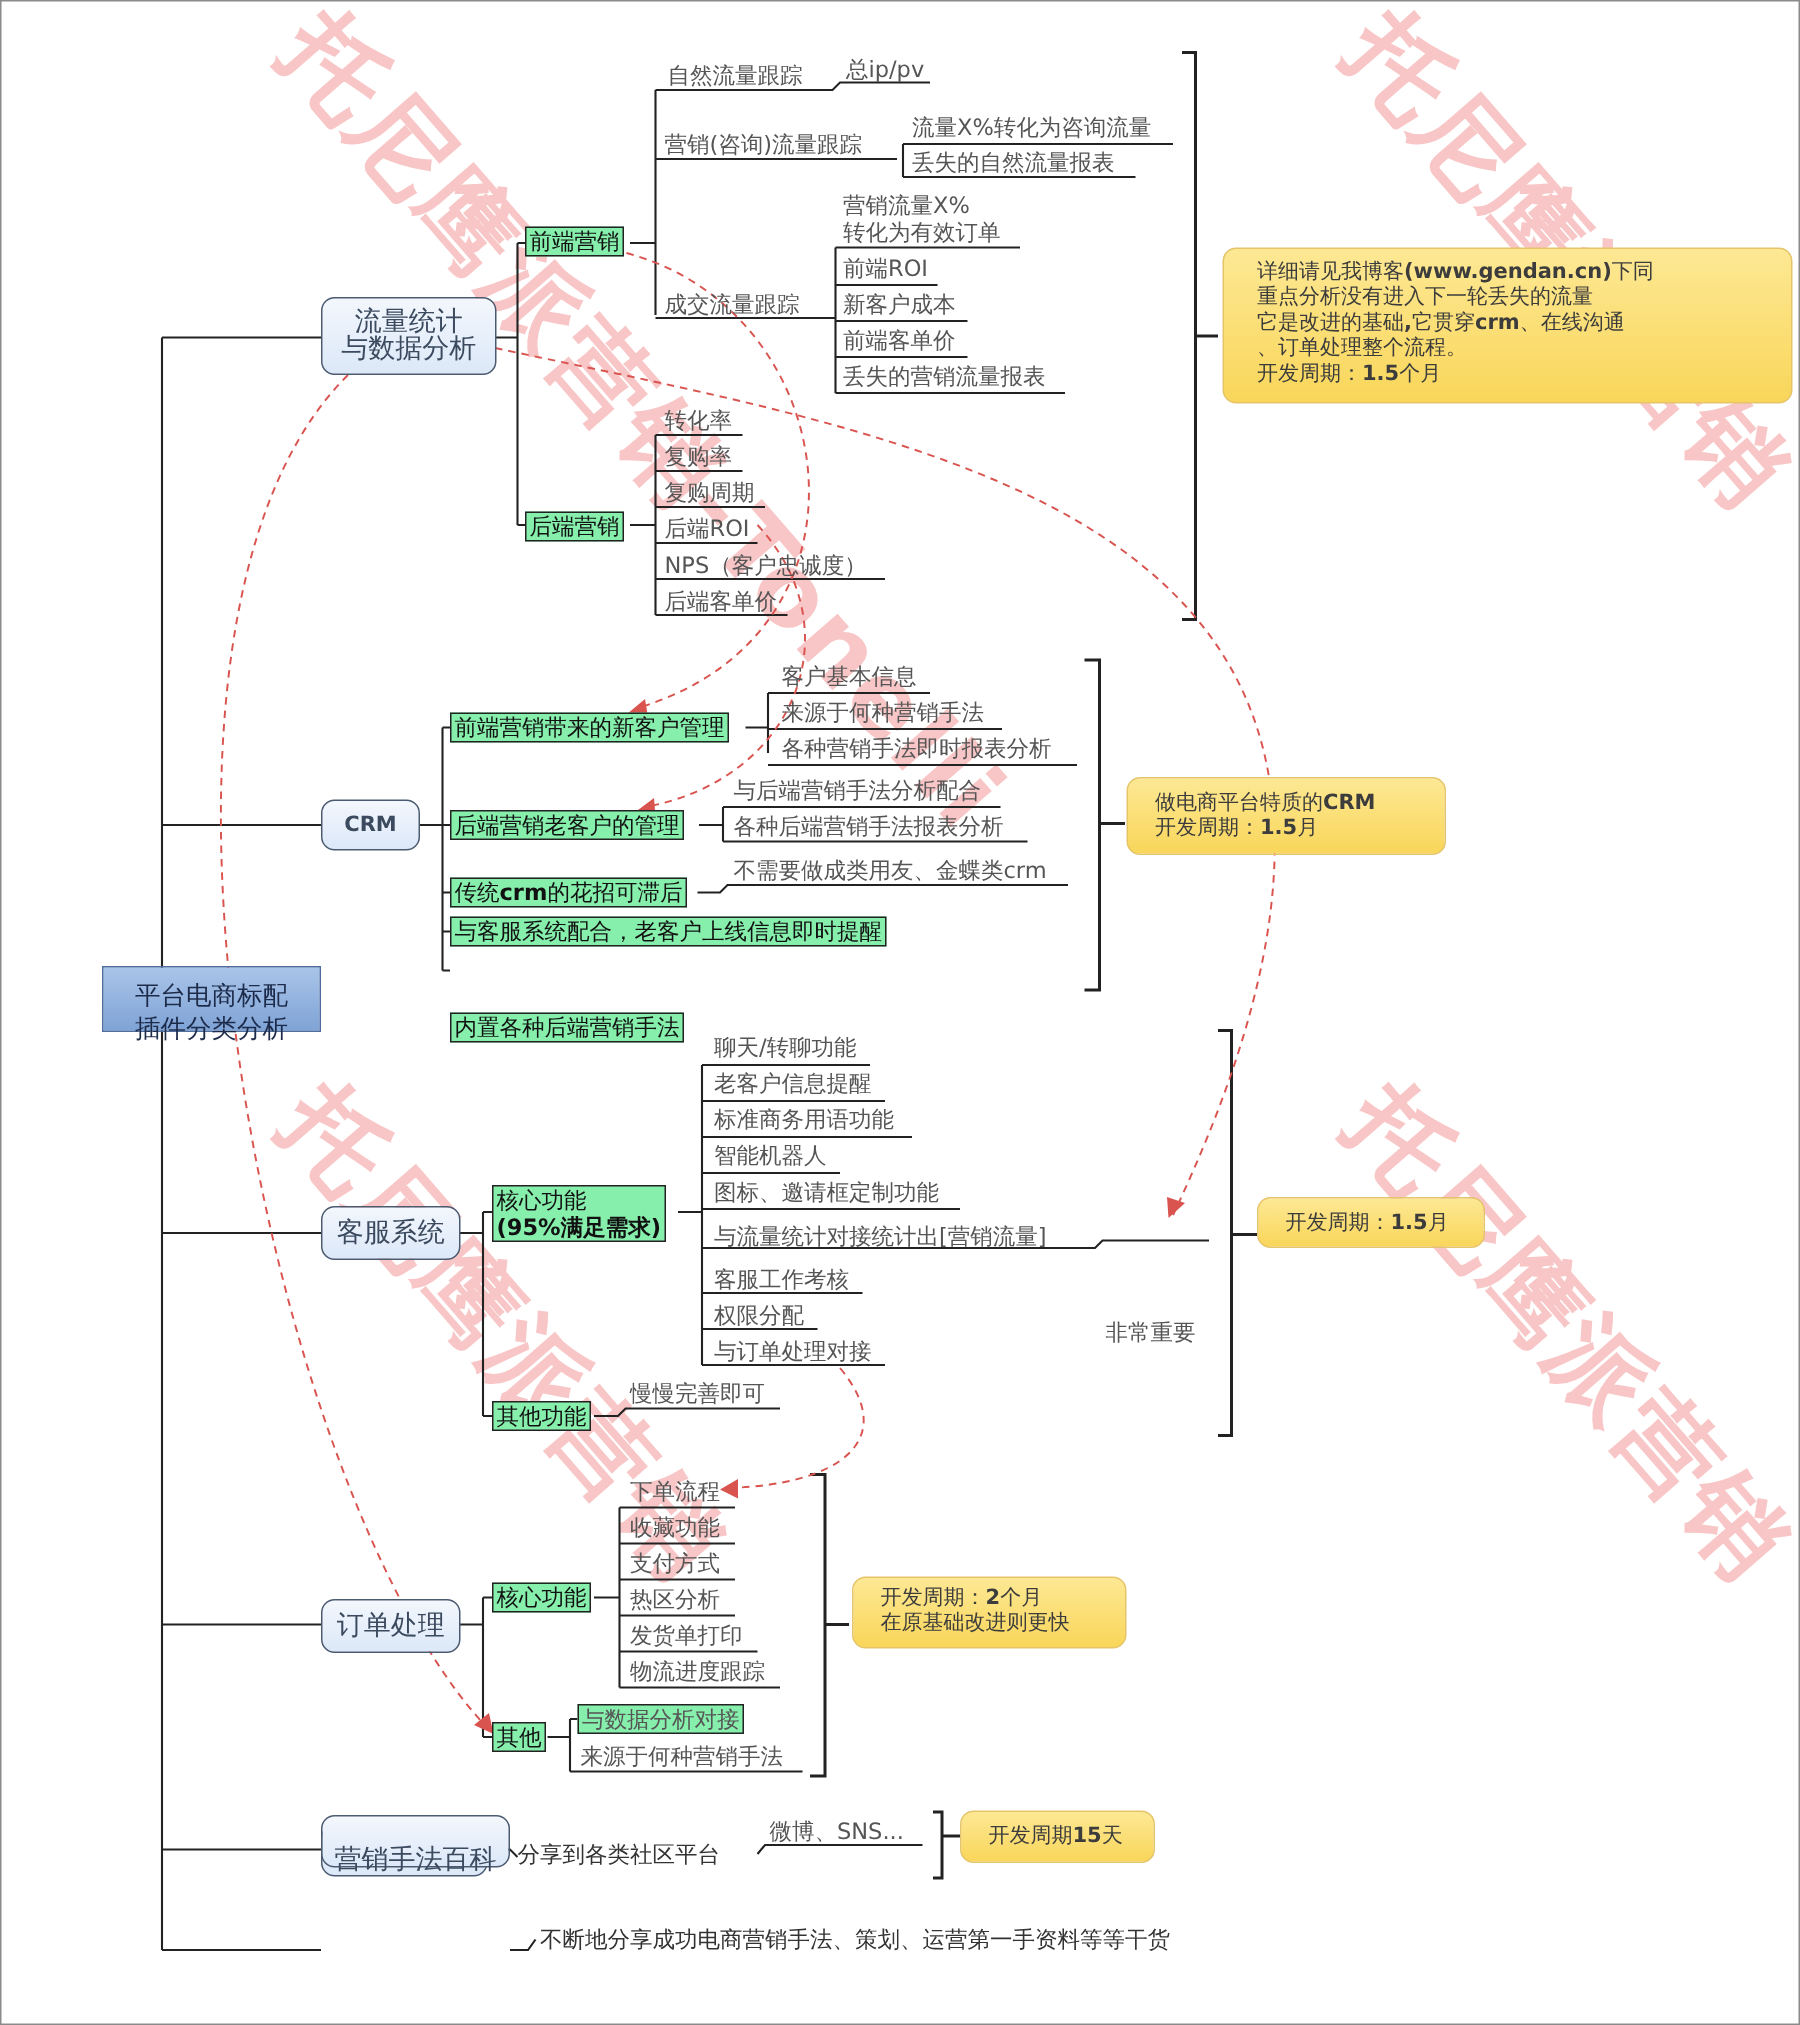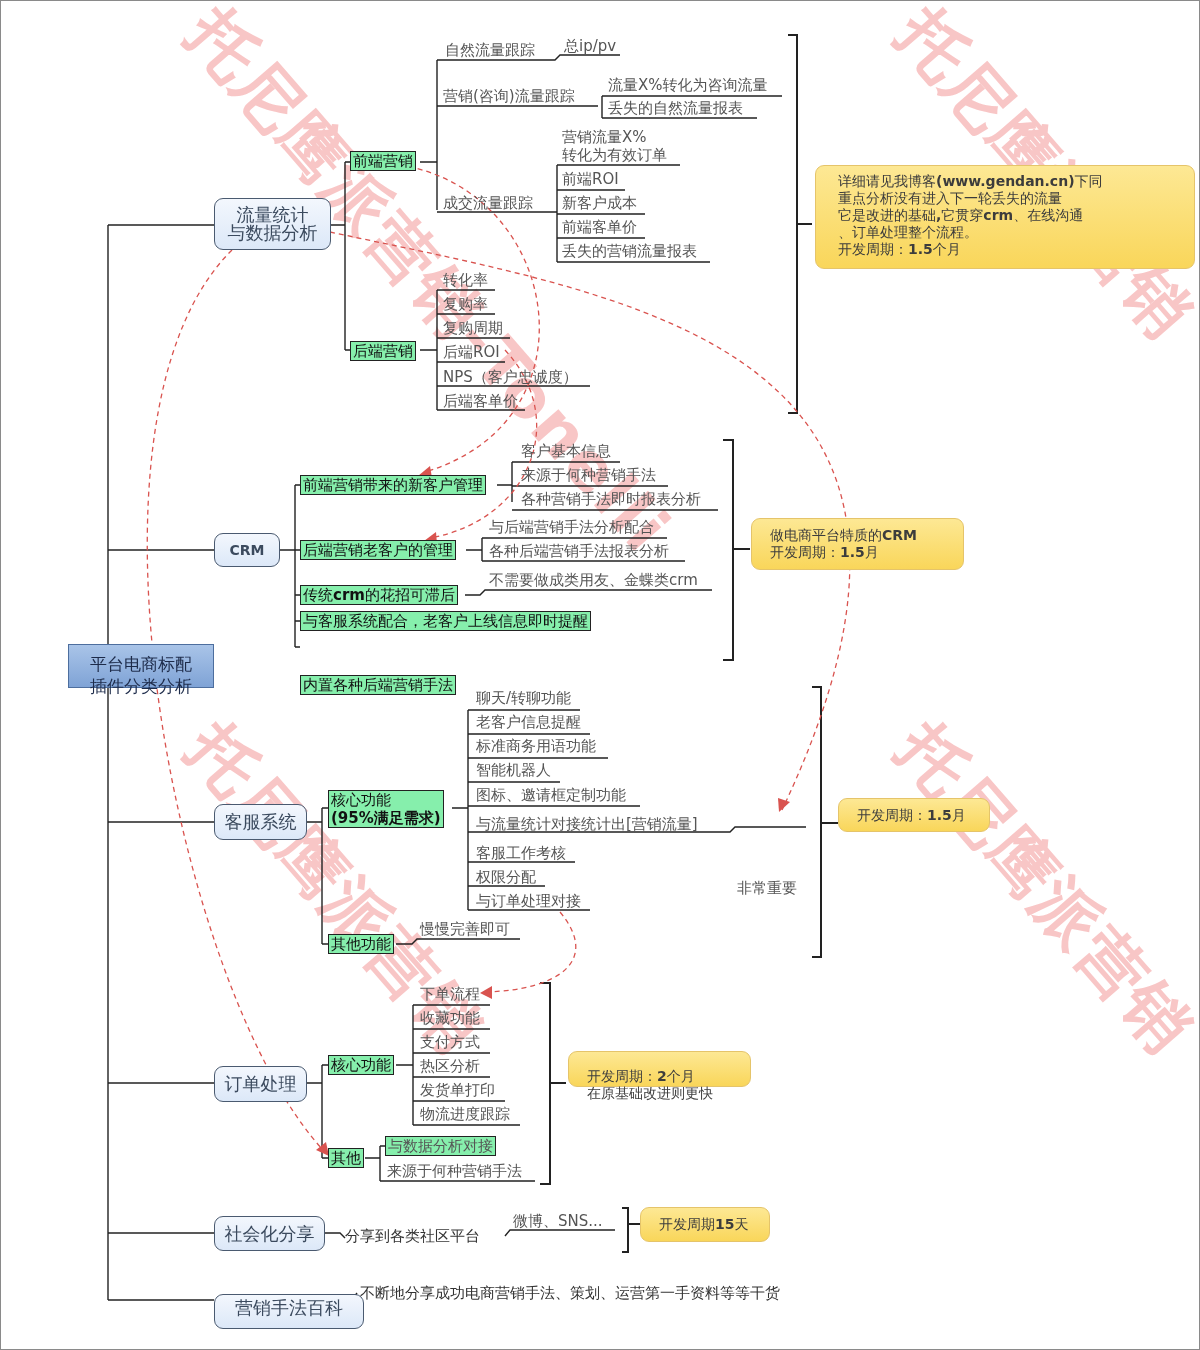--- a/index.html
+++ b/index.html
@@ -172,26 +172,26 @@
 <div class="n leaf" style="left:420px;top:985px;">下单流程</div>
 <div class="n leaf" style="left:420px;top:1009px;">收藏功能</div>
 <div class="n leaf" style="left:420px;top:1033px;">支付方式</div>
 <div class="n leaf" style="left:420px;top:1057px;">热区分析</div>
 <div class="n leaf" style="left:420px;top:1081px;">发货单打印</div>
 <div class="n leaf" style="left:420px;top:1105px;">物流进度跟踪</div>
 <div class="n box" style="left:328px;top:1148px;">其他</div>
 <div class="n box" style="left:385px;top:1136px;color:#555;">与数据分析对接</div>
 <div class="n leaf" style="left:387px;top:1162px;">来源于何种营销手法</div>
 
-<div class="note" style="left:568px;top:1051px;width:183px;height:36px;padding-top:16px;">
+<div class="note" style="left:568px;top:1051px;width:183px;height:48px;padding-top:5px;">
   <div><span>开发周期：</span><b>2</b><span>个月</span></div>
   <div>在原基础改进则更快</div>
 </div>
 
 <div class="n main" style="left:214px;top:1216px;width:111px;height:35px;padding-top:8px;">社会化分享</div>
 <div class="n leaf" style="left:345px;top:1227px;color:#333;">分享到各类社区平台</div>
 <div class="n leaf" style="left:513px;top:1212px;">微博、SNS...</div>
 <div class="note" style="left:640px;top:1207px;width:130px;height:35px;padding-top:8px;">
   <span>开发周期</span><b>15</b><span>天</span>
 </div>
 
-<div class="n main" style="left:214px;top:1294px;width:150px;height:35px;padding-top:4px;">营销手法百科</div>
+<div class="n main" style="left:214px;top:1210px;width:126px;height:35px;padding-top:20px;">营销手法百科</div>
 <div class="n leaf" style="left:360px;top:1284px;color:#333;">不断地分享成功电商营销手法、策划、运营第一手资料等等干货</div>
 
 </body></html>

